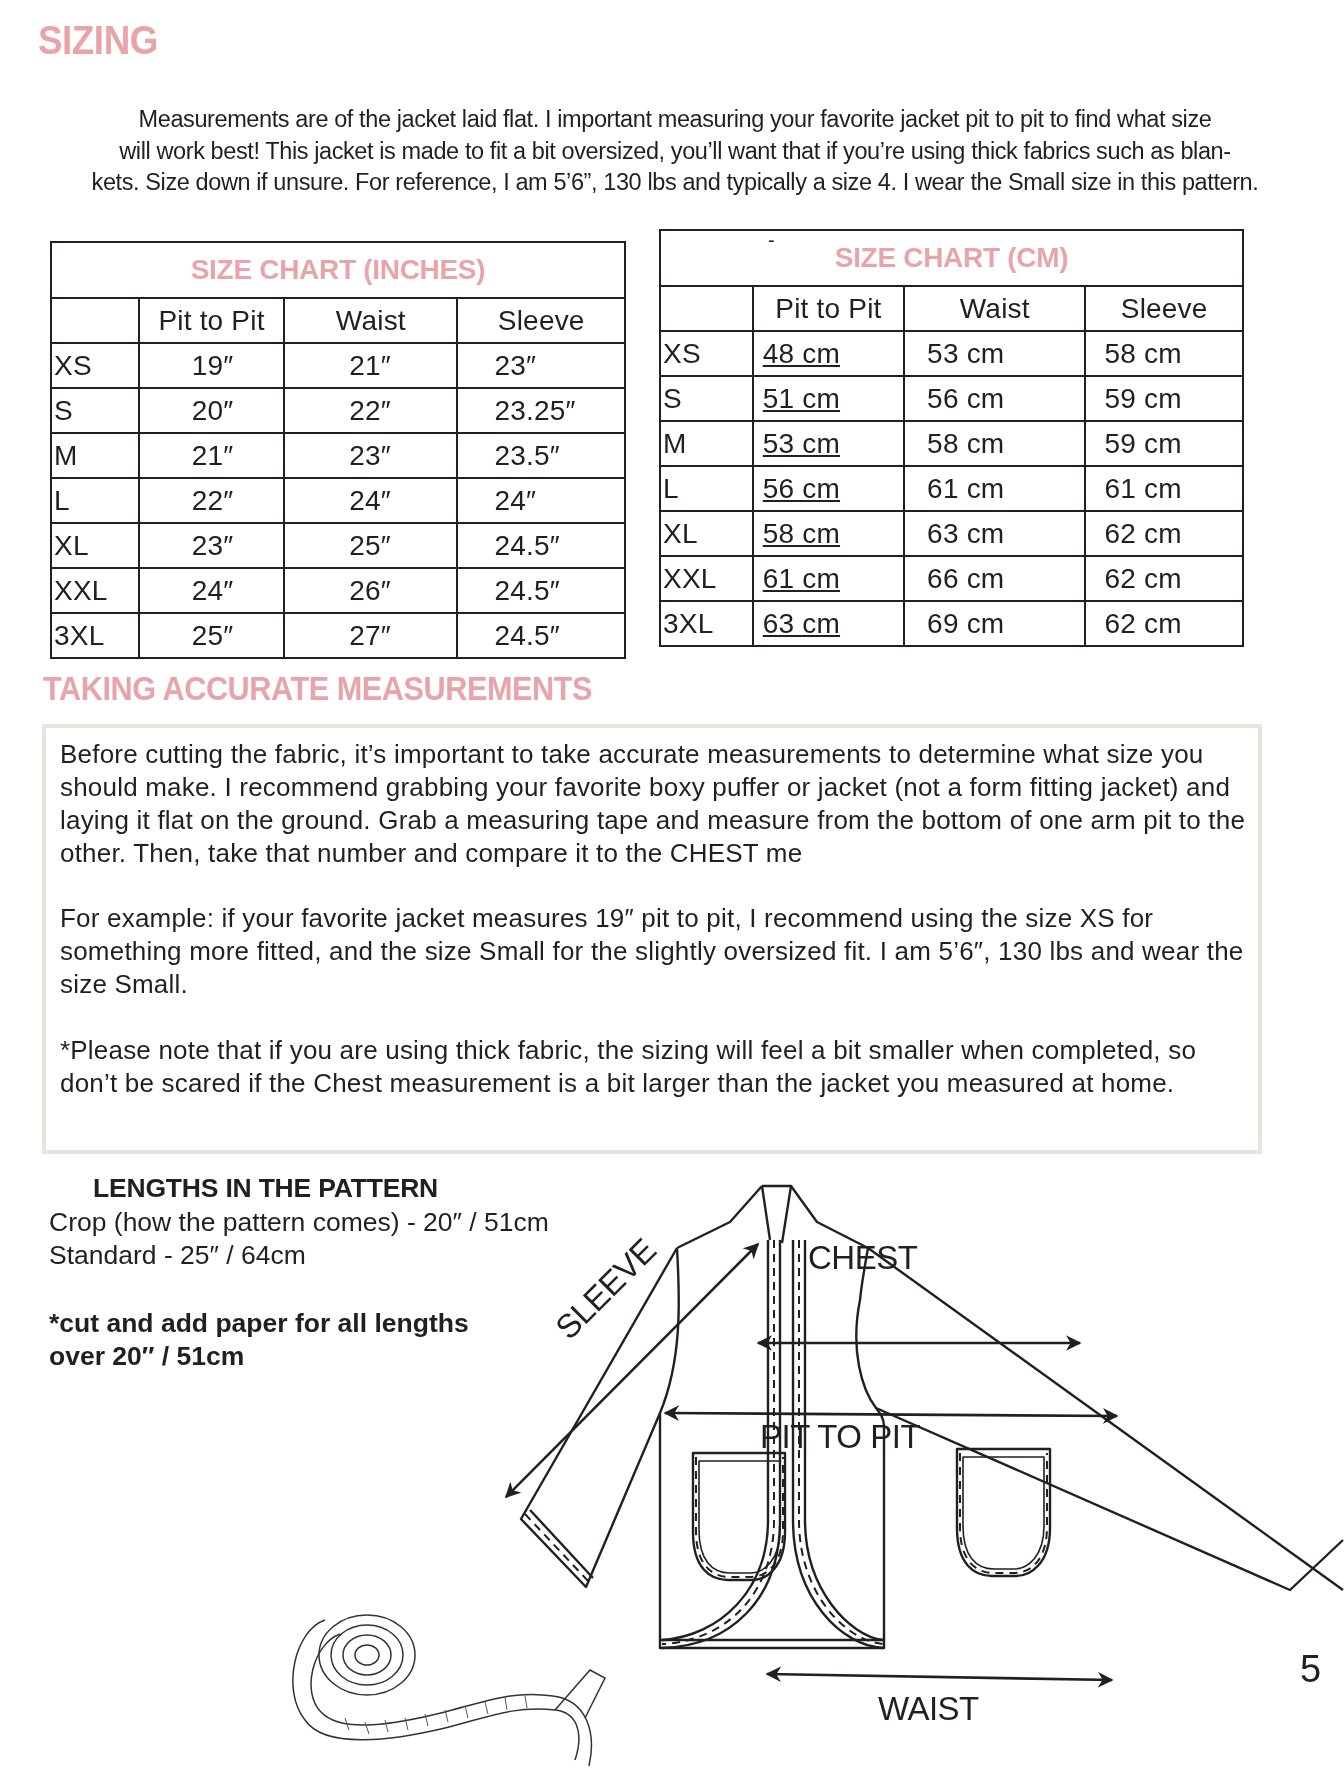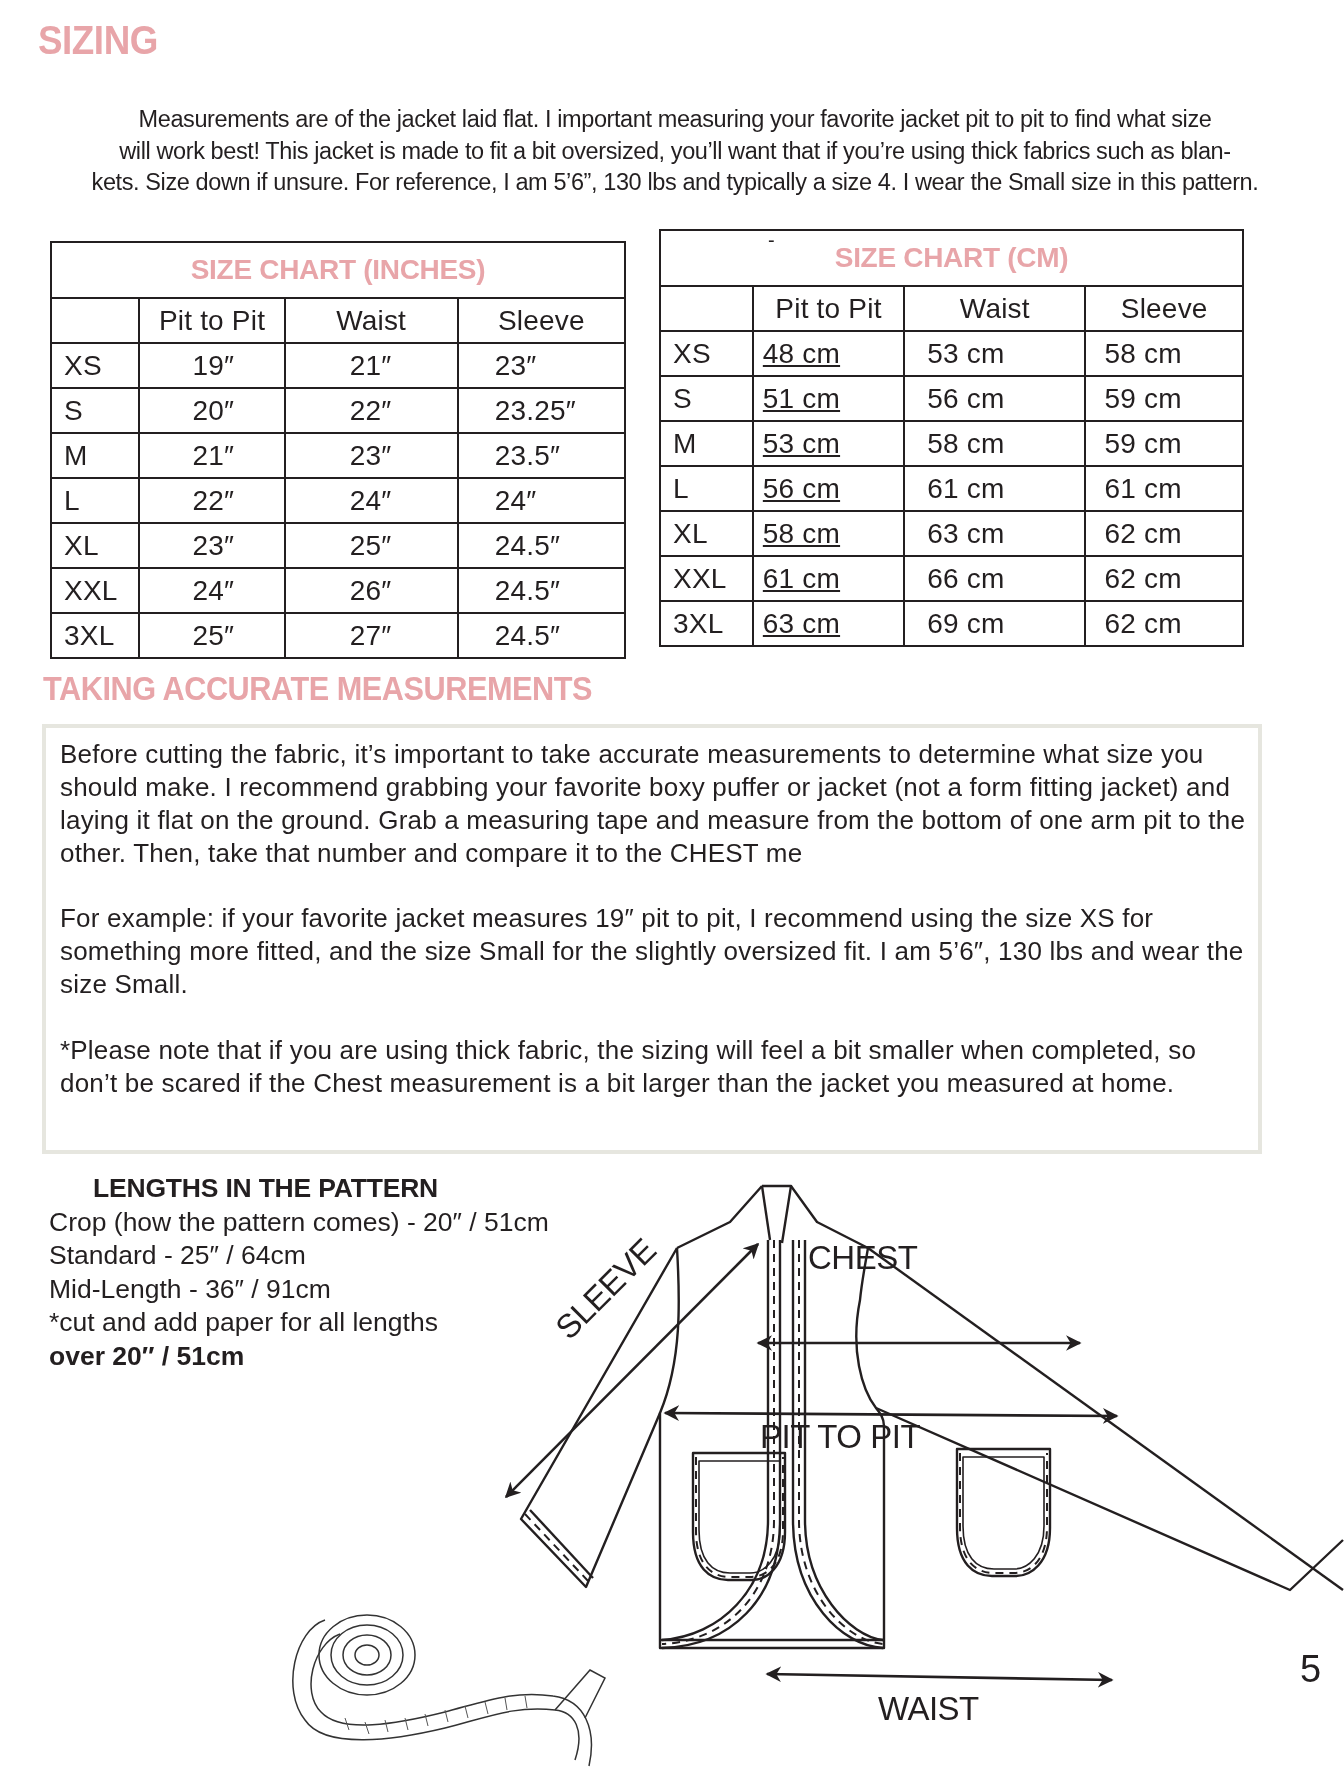--- a/index.html
+++ b/index.html
@@ -7,34 +7,34 @@
          font-family:"Liberation Sans", "DejaVu Sans", sans-serif; color:#231f20; }
   .abs { position:absolute; }
   .pink { color:#e8a5a9; }
   .h1 { left:38px; top:18px; font-size:40px; font-weight:bold; letter-spacing:-0.5px; transform:scaleX(0.92); transform-origin:left; }
   .intro { left:30px; top:104px; width:1290px; font-size:23.5px; line-height:31.5px; text-align:center; letter-spacing:-0.4px; }
   .intro div { white-space:nowrap; }
 
   table.sc { position:absolute; border-collapse:collapse; font-size:28px; letter-spacing:0.2px; }
   table.sc td { border:2px solid #231f20; padding:0; vertical-align:middle; height:43px; }
   table.sc td.title { height:54px; text-align:center; font-weight:bold; font-size:28px; color:#e8a5a9; letter-spacing:-0.3px; }
-  table.sc td.size { padding-left:12px; }
+  table.sc td.size { padding-left:2px; }
   table.sc td.head { text-align:center; }
   #inch-table { left:50px; top:241px; width:576px; }
   #cm-table { left:659px; top:229px; width:585px; }
   #inch-table td.val { text-align:left; }
   .ic1 { padding-left:52px !important; } .ic2 { padding-left:64px !important; } .ic3 { padding-left:36px !important; }
   .cc1 { padding-left:9px !important;text-decoration:underline; } .cc2 { padding-left:22px !important; } .cc3 { padding-left:18px !important; }
 
   .h2 { left:43px; top:670px; font-size:33px; font-weight:bold; letter-spacing:-0.5px; transform:scaleX(0.93); transform-origin:left; }
   .box { left:42px; top:724px; width:1220px; height:430px; border:4px solid #e6e6df; box-sizing:border-box; background:#fff; }
   .box p { margin:0; position:absolute; left:14px; width:1200px; font-size:26px; line-height:33px; letter-spacing:0.2px; }
   .lengths { left:49px; top:1172px; font-size:26.5px; line-height:33.5px; }
   .lengths .t { font-weight:bold; letter-spacing:-0.2px;margin-left:44px; }
-  .lengths .note { font-weight:normal; }
+  .lengths .note { font-weight:bold; margin-top:34px; }
   .pagenum { left:1300px; top:1648px; font-size:38px; }
   .lbl { font-size:33px; letter-spacing:-0.5px; }
 </style>
 </head>
 <body>
 
 <div class="abs h1 pink">SIZING</div>
 
 <div class="abs intro">
   <div>Measurements are of the jacket laid flat. I important measuring  your favorite jacket pit to pit to find what size</div>
@@ -173,21 +173,20 @@
 <div class="abs box">
   <p style="top:10px">Before cutting the fabric, it’s important to take accurate measurements to determine what size you should make. I recommend grabbing your favorite boxy puffer or jacket (not a form fitting jacket) and laying it flat on the ground. Grab a measuring tape and measure from the bottom of one arm pit to the other. Then, take that number and compare it to the CHEST me</p>
   <p style="top:174px">For example: if your favorite jacket measures 19″ pit to pit, I recommend using the size XS for something more fitted, and the size Small for the slightly oversized fit. I am 5’6″, 130 lbs and wear the size Small.</p>
   <p style="top:306px">*Please note that if you are using thick fabric, the sizing will feel a bit smaller when completed, so don’t be scared if the Chest measurement is a bit larger than the jacket you measured at home.</p>
 </div>
 
 <div class="abs lengths">
   <div class="t">LENGTHS IN THE PATTERN</div>
   <div>Crop (how the pattern comes) - 20″ / 51cm</div>
   <div>Standard - 25″ / 64cm</div>
-  <div>Mid-Length - 36″ / 91cm</div>
   <div class="note">*cut and add paper for all lengths</div>
   <div style="font-weight:bold">over 20″ / 51cm</div>
 </div>
 
 <svg class="abs" style="left:0;top:0" width="1344" height="1792">
   <defs>
     <marker id="ah" viewBox="0 0 10 10" refX="9" refY="5" markerWidth="6" markerHeight="6" orient="auto-start-reverse">
       <path d="M0,0 L10,5 L0,10 L3,5 z" fill="#231f20"></path>
     </marker>
   </defs>

